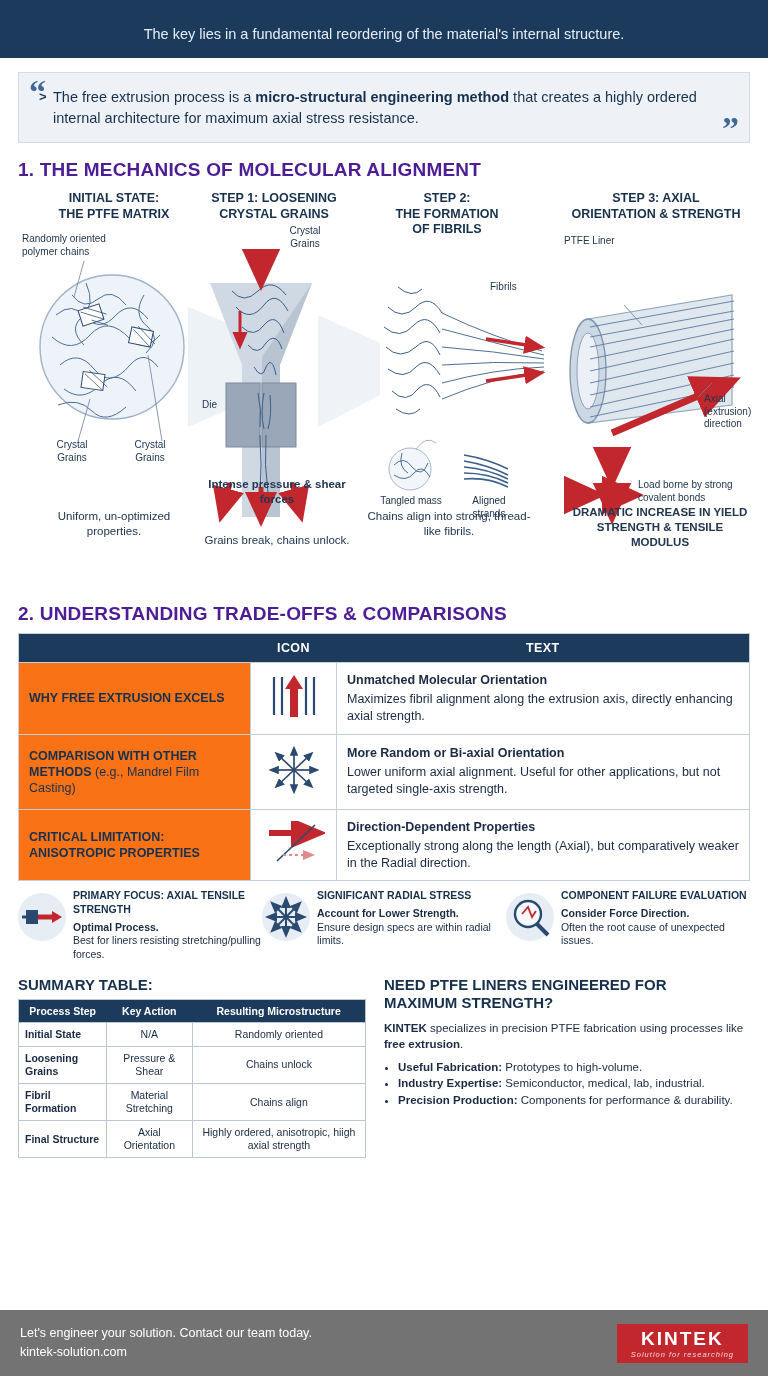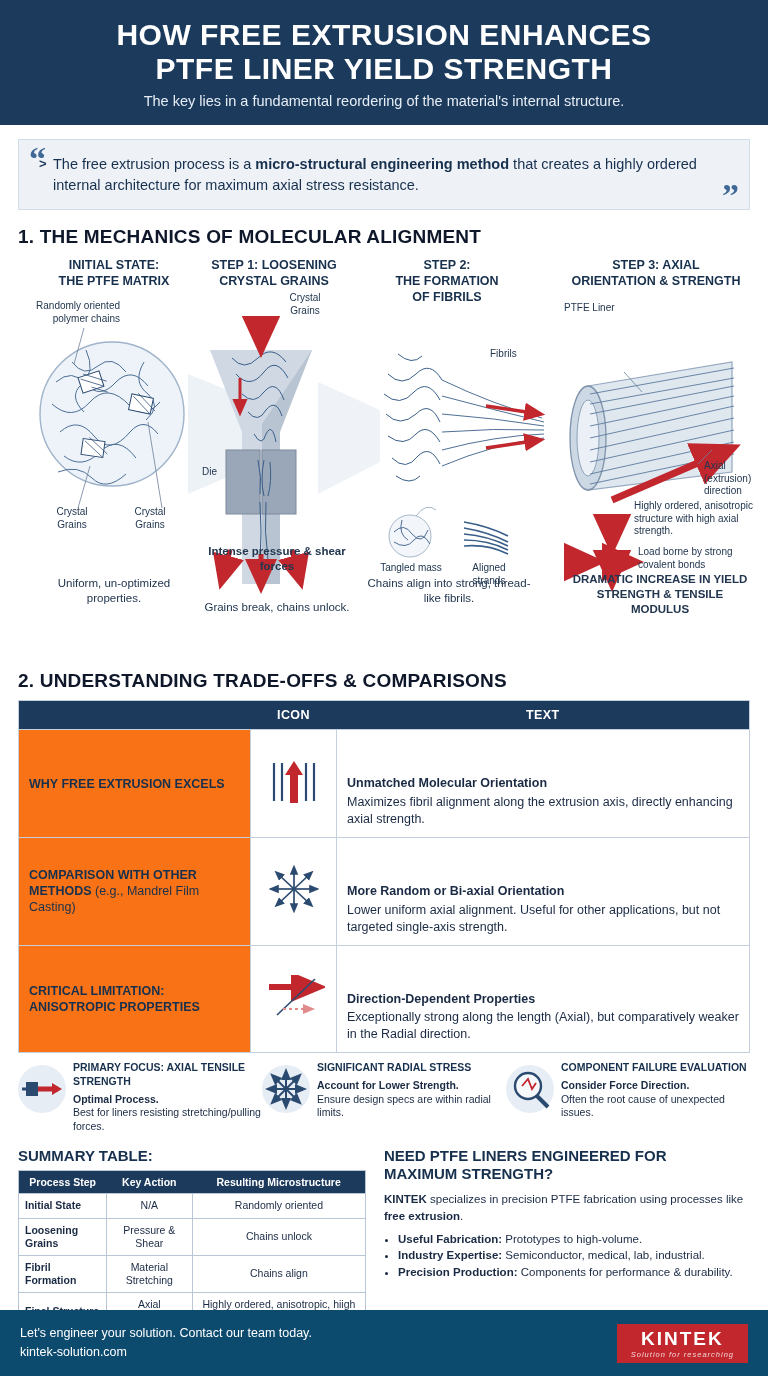--- a/index.html
+++ b/index.html
@@ -59,21 +59,21 @@
     font-size: 13px;
     font-weight: bold;
   }
   .quote-text { font-size: 14.5px; line-height: 1.42; color: #17304d; }
   .quote-text b { font-weight: bold; }
 
   
   .sec-title {
     font-size: 19px;
     font-weight: bold;
-    color: #0f172a;
+    color: #4c1d95;
     margin: 16px 0 6px 18px;
     letter-spacing: .2px;
   }
 
   
   .mech {
     position: relative;
     margin: 0 12px;
     height: 400px;
   }
@@ -124,21 +124,21 @@
     width: 232px;
     background: #f97316;
     font-size: 12.5px;
     font-weight: bold;
     color: #17304d;
     line-height: 1.28;
   }
   .tbl2 .c-label .thin { font-weight: normal; }
   .tbl2 .c-icon { width: 86px; text-align: center; background: #fff; }
   .tbl2 .c-text { font-size: 12.5px; line-height: 1.35; }
-  .tbl2 .c-text .t-head { font-weight: bold; display: block; margin-bottom: 2px; margin-top: 36px; }
+  .tbl2 .c-text .t-head { font-weight: bold; display: block; margin-bottom: 2px; }
 
   
   .apply {
     display: flex;
     margin: 8px 18px 0;
   }
   .apply-item { display: flex; gap: 7px; width: 33.33%; }
   .apply-circle {
     width: 48px; height: 48px; min-width: 48px;
     border-radius: 50%;
@@ -170,21 +170,21 @@
   .cta p { font-size: 11.5px; line-height: 1.4; margin-top: 8px; }
   .cta ul { margin: 7px 0 0 14px; }
   .cta li { font-size: 11.5px; line-height: 1.45; }
   .cta b { font-weight: bold; }
 
   
   .footer {
     position: absolute;
     left: 0; bottom: 0;
     width: 768px; height: 66px;
-    background: #0c4a6e;
+    background: #737373;
     color: #fff;
     display: flex;
     align-items: center;
     justify-content: space-between;
     padding: 0 20px;
   }
   .footer .f-left { font-size: 12.5px; line-height: 1.5; }
   .logo-box {
     background: #c1272d;
     padding: 4px 14px;
@@ -194,24 +194,20 @@
     font-size: 19px; font-weight: bold; letter-spacing: 2px; color: #fff;
   }
   .logo-box .lg2 { font-size: 7.5px; letter-spacing: 1px; color: #f3d7d8; font-style: italic;}
 </style>
 </head>
 <body>
 
 <div class="page">
 
   <div class="header">
-    <h1>
-      <span>HOW FREE EXTRUSION ENHANCES</span><br>
-      <span>PTFE LINER YIELD STRENGTH</span>
-    </h1>
     <div class="sub">The key lies in a fundamental reordering of the material's internal structure.</div>
   </div>
 
   <div class="quote-wrap">
     <span class="quote-mark qm-open">“</span>
     <span class="quote-mark qm-close">”</span>
     <span class="quote-arrow">&gt;</span>
     <div class="quote-text">
       <span>The free extrusion process is a </span><b>micro-structural engineering method</b><span> that creates a highly ordered internal architecture for maximum axial stress resistance.</span>
     </div>
@@ -357,34 +353,33 @@
       <span>STEP 2:</span><br>
       <span>THE FORMATION</span><br>
       <span>OF FIBRILS</span>
     </div>
     <div class="col-title" style="left:552px; top:4px; width:184px;">
       <span>STEP 3: AXIAL</span><br>
       <span>ORIENTATION &amp; STRENGTH</span>
     </div>
 
     
-    <div class="lbl" style="left:10px; top:46px; width:98px;text-align:right;">Randomly oriented polymer chains</div>
+    <div class="lbl" style="left:10px; top:46px; width:98px;">Randomly oriented polymer chains</div>
     <div class="lbl" style="left:32px; top:252px; width:56px; text-align:center;">Crystal Grains</div>
     <div class="lbl" style="left:110px; top:252px; width:56px; text-align:center;">Crystal Grains</div>
     
     <div class="lbl" style="left:262px; top:38px; width:62px; text-align:center;">Crystal Grains</div>
     <div class="lbl" style="left:190px; top:212px;">Die</div>
     
     <div class="lbl" style="left:478px; top:94px;">Fibrils</div>
     <div class="lbl" style="left:366px; top:308px; width:66px; text-align:center;">Tangled mass</div>
     <div class="lbl" style="left:444px; top:308px; width:66px; text-align:center;">Aligned strands</div>
     
     <div class="lbl" style="left:552px; top:48px;">PTFE Liner</div>
     <div class="lbl" style="left:692px; top:206px; width:52px;">Axial (extrusion) direction</div>
-    <div class="lbl" style="left:622px; top:246px; width:122px;">Highly ordered, anisotropic structure with high axial strength.</div>
     <div class="lbl" style="left:626px; top:292px; width:110px;">Load borne by strong covalent bonds</div>
 
     
     <div class="cap" style="left:18px; top:322px; width:168px;">Uniform, un-optimized properties.</div>
     <div class="cap" style="left:190px; top:290px; width:150px; font-weight:normal;">
       <span class="bold" style="font-weight:bold;">Intense pressure &amp; shear forces</span>
     </div>
     <div class="cap" style="left:190px; top:322px; width:150px;margin-top:24px;">Grains break, chains unlock.</div>
     <div class="cap" style="left:352px; top:322px; width:170px;">Chains align into strong, thread-like fibrils.</div>
     <div class="cap" style="left:560px; top:318px; width:176px; font-weight:bold;">DRAMATIC INCREASE IN YIELD STRENGTH &amp; TENSILE MODULUS</div>

